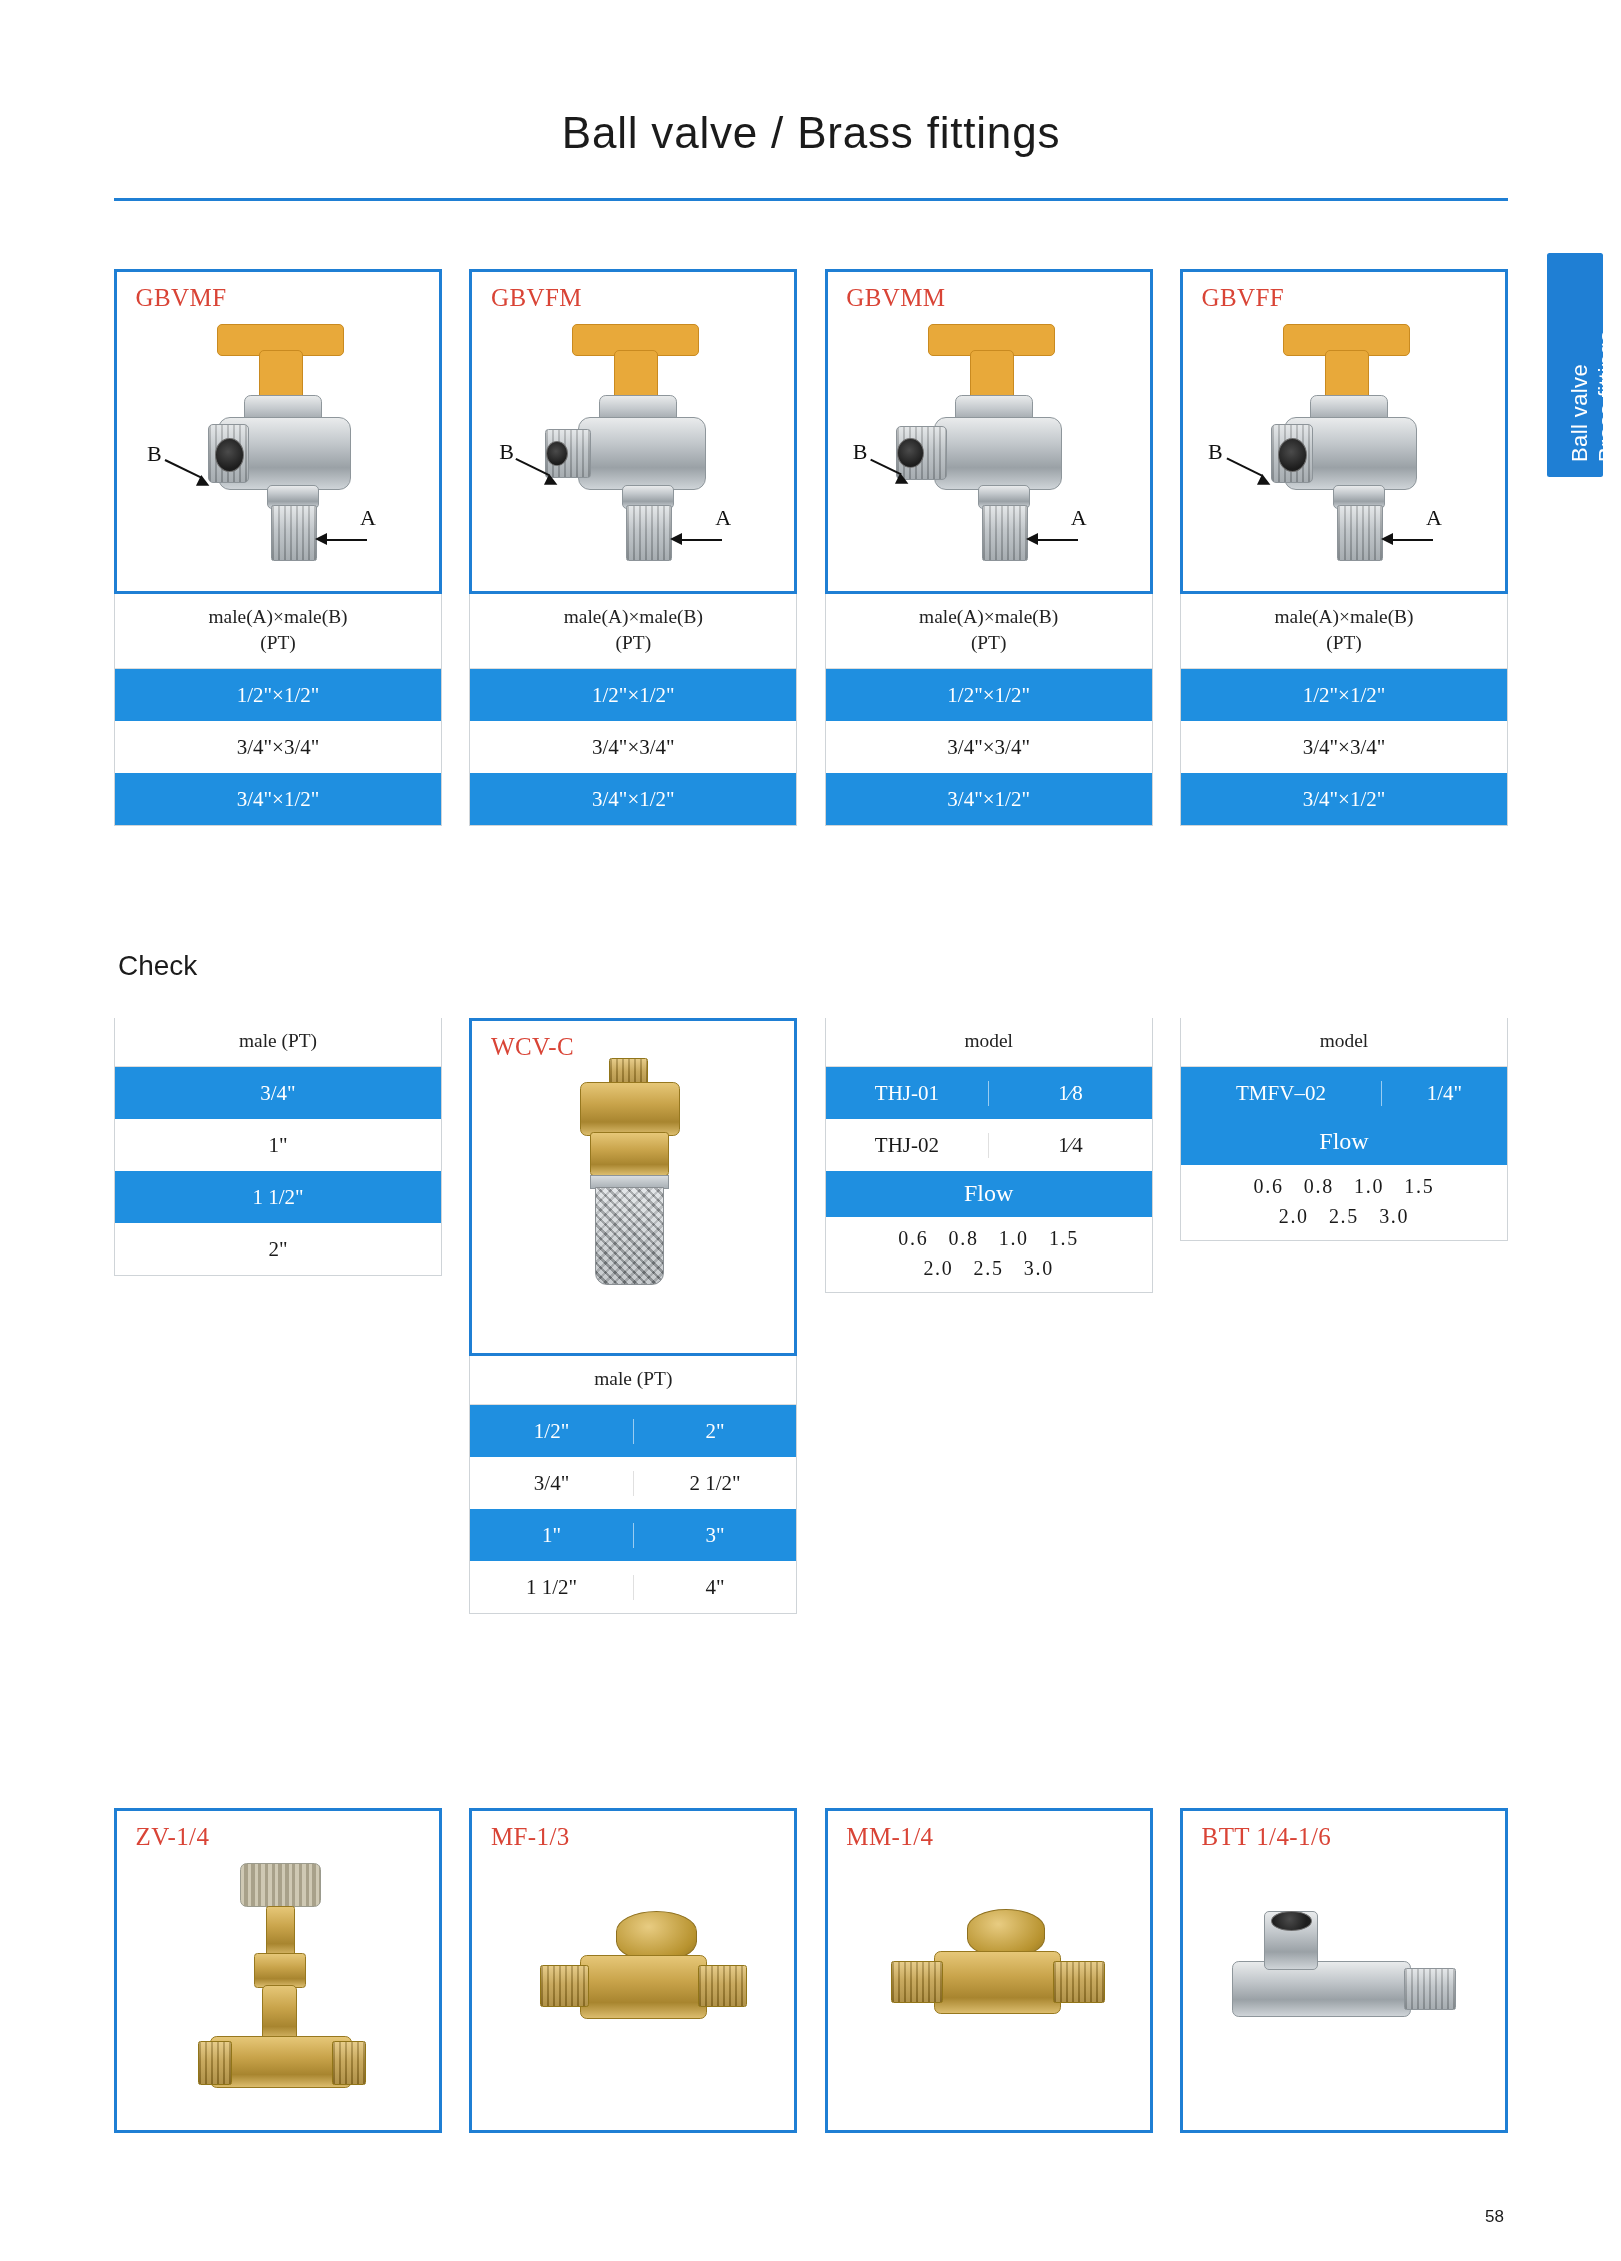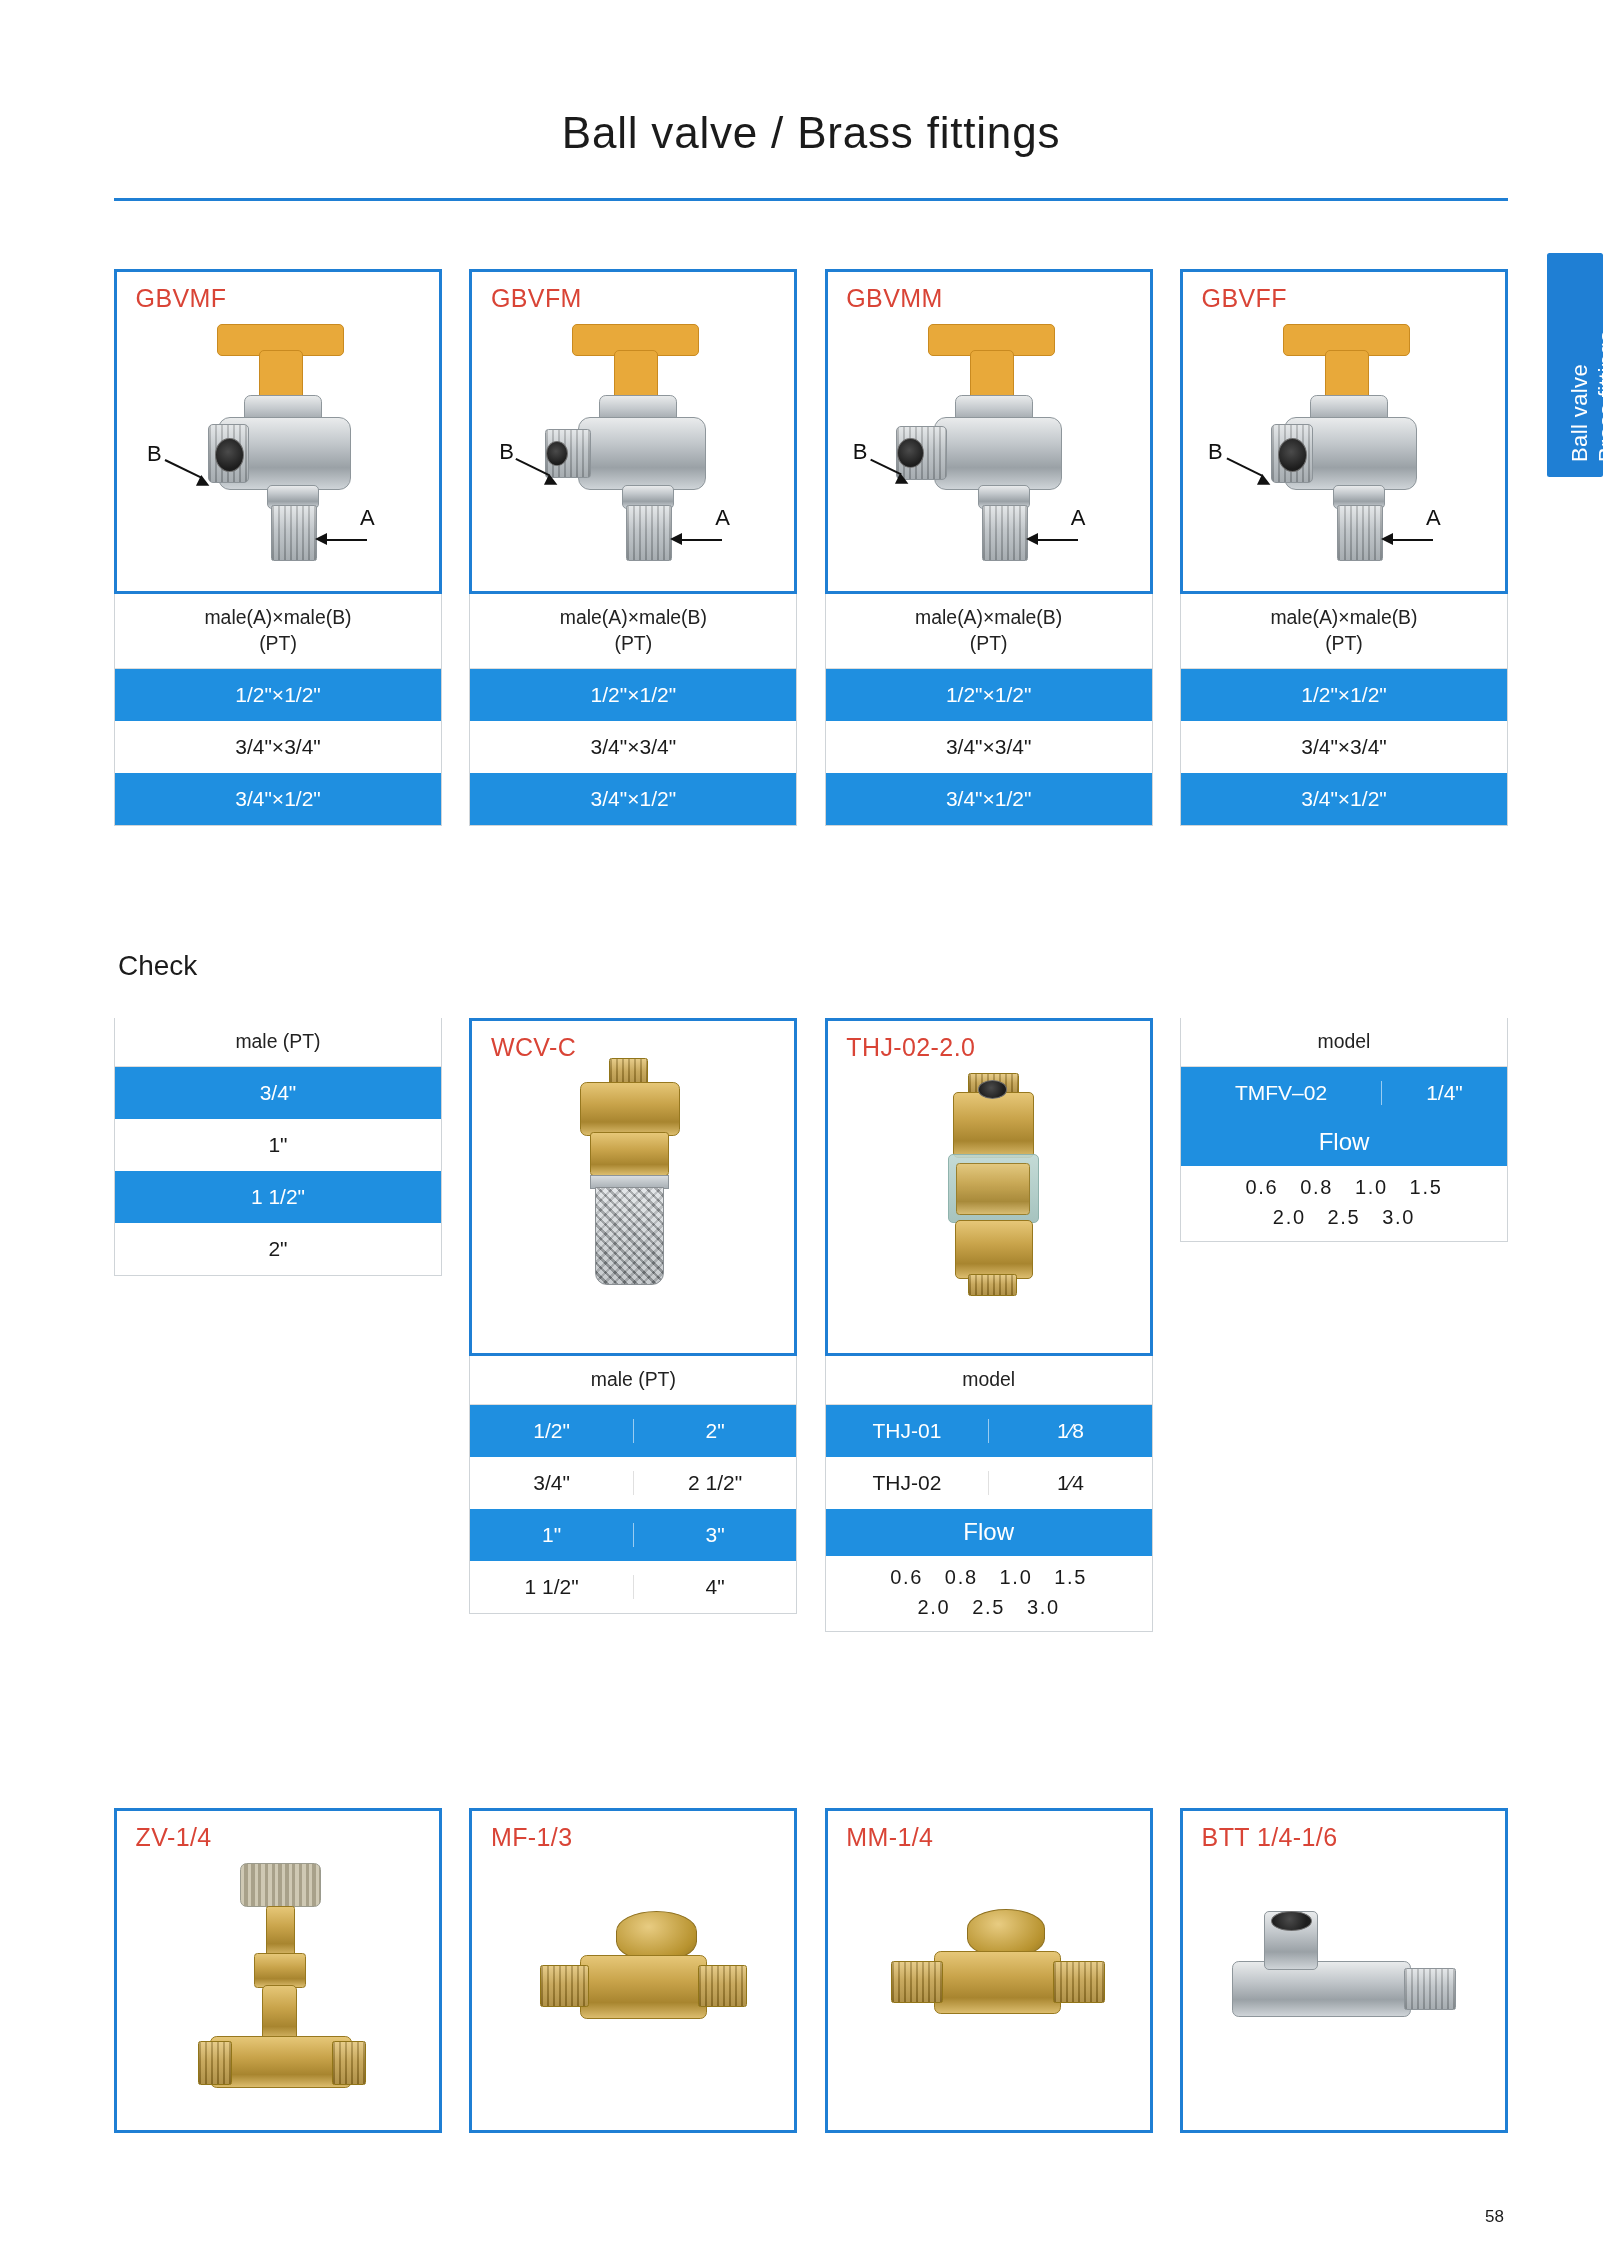--- a/index.html
+++ b/index.html
@@ -73,20 +73,21 @@
     width: 1394px;
     display: flex;
     justify-content: space-between;
   }
   .grid.row1 { top: 269px; }
   .grid.row2 { top: 1018px; }
   .grid.row3 { top: 1808px; }
 
   .card {
     width: 328px;
+    font-family: Liberation Serif, serif;
   }
 
   .photo-box {
     border: 3.4px solid #1f7fd4;
     height: 325px;
     position: relative;
     background: #ffffff;
     overflow: hidden;
   }
   .photo-box.small { height: 338px; }
@@ -440,33 +441,20 @@
           <span class="cell sep">3"</span>
         </div>
         <div class="row white">
           <span class="cell">1 1/2"</span>
           <span class="cell sep">4"</span>
         </div>
       </div>
     </div>
 
     <div class="card">
-      <div class="photo-box small">
-        <span class="code">THJ-02-2.0</span>
-        <div class="art">
-          <div class="thread brass" style="left:140px;top:52px;width:51px;height:22px;"></div>
-          <div class="body-brass" style="left:125px;top:71px;width:81px;height:66px;border-radius:5px;"></div>
-          <div class="hole" style="left:150px;top:59px;width:29px;height:18.6px;"></div>
-          <div style="position:absolute;left:120px;top:133px;width:91px;height:69px;border-radius:5px;
-                      background:linear-gradient(180deg,rgba(190,215,210,0.9),rgba(150,185,180,0.85));border:0.8px solid #8fb3ad;"></div>
-          <div class="body-brass" style="left:128px;top:142px;width:74px;height:52px;border-radius:3.4px;opacity:0.92;"></div>
-          <div class="body-brass" style="left:127px;top:199px;width:78px;height:59px;border-radius:5px;"></div>
-          <div class="thread brass" style="left:140px;top:253px;width:49px;height:22px;"></div>
-        </div>
-      </div>
       <div class="spec">
         <div class="hdr">model</div>
         <div class="row blue">
           <span class="cell">THJ-01</span>
           <span class="cell sep">1⁄8</span>
         </div>
         <div class="row white">
           <span class="cell">THJ-02</span>
           <span class="cell sep">1⁄4</span>
         </div>

